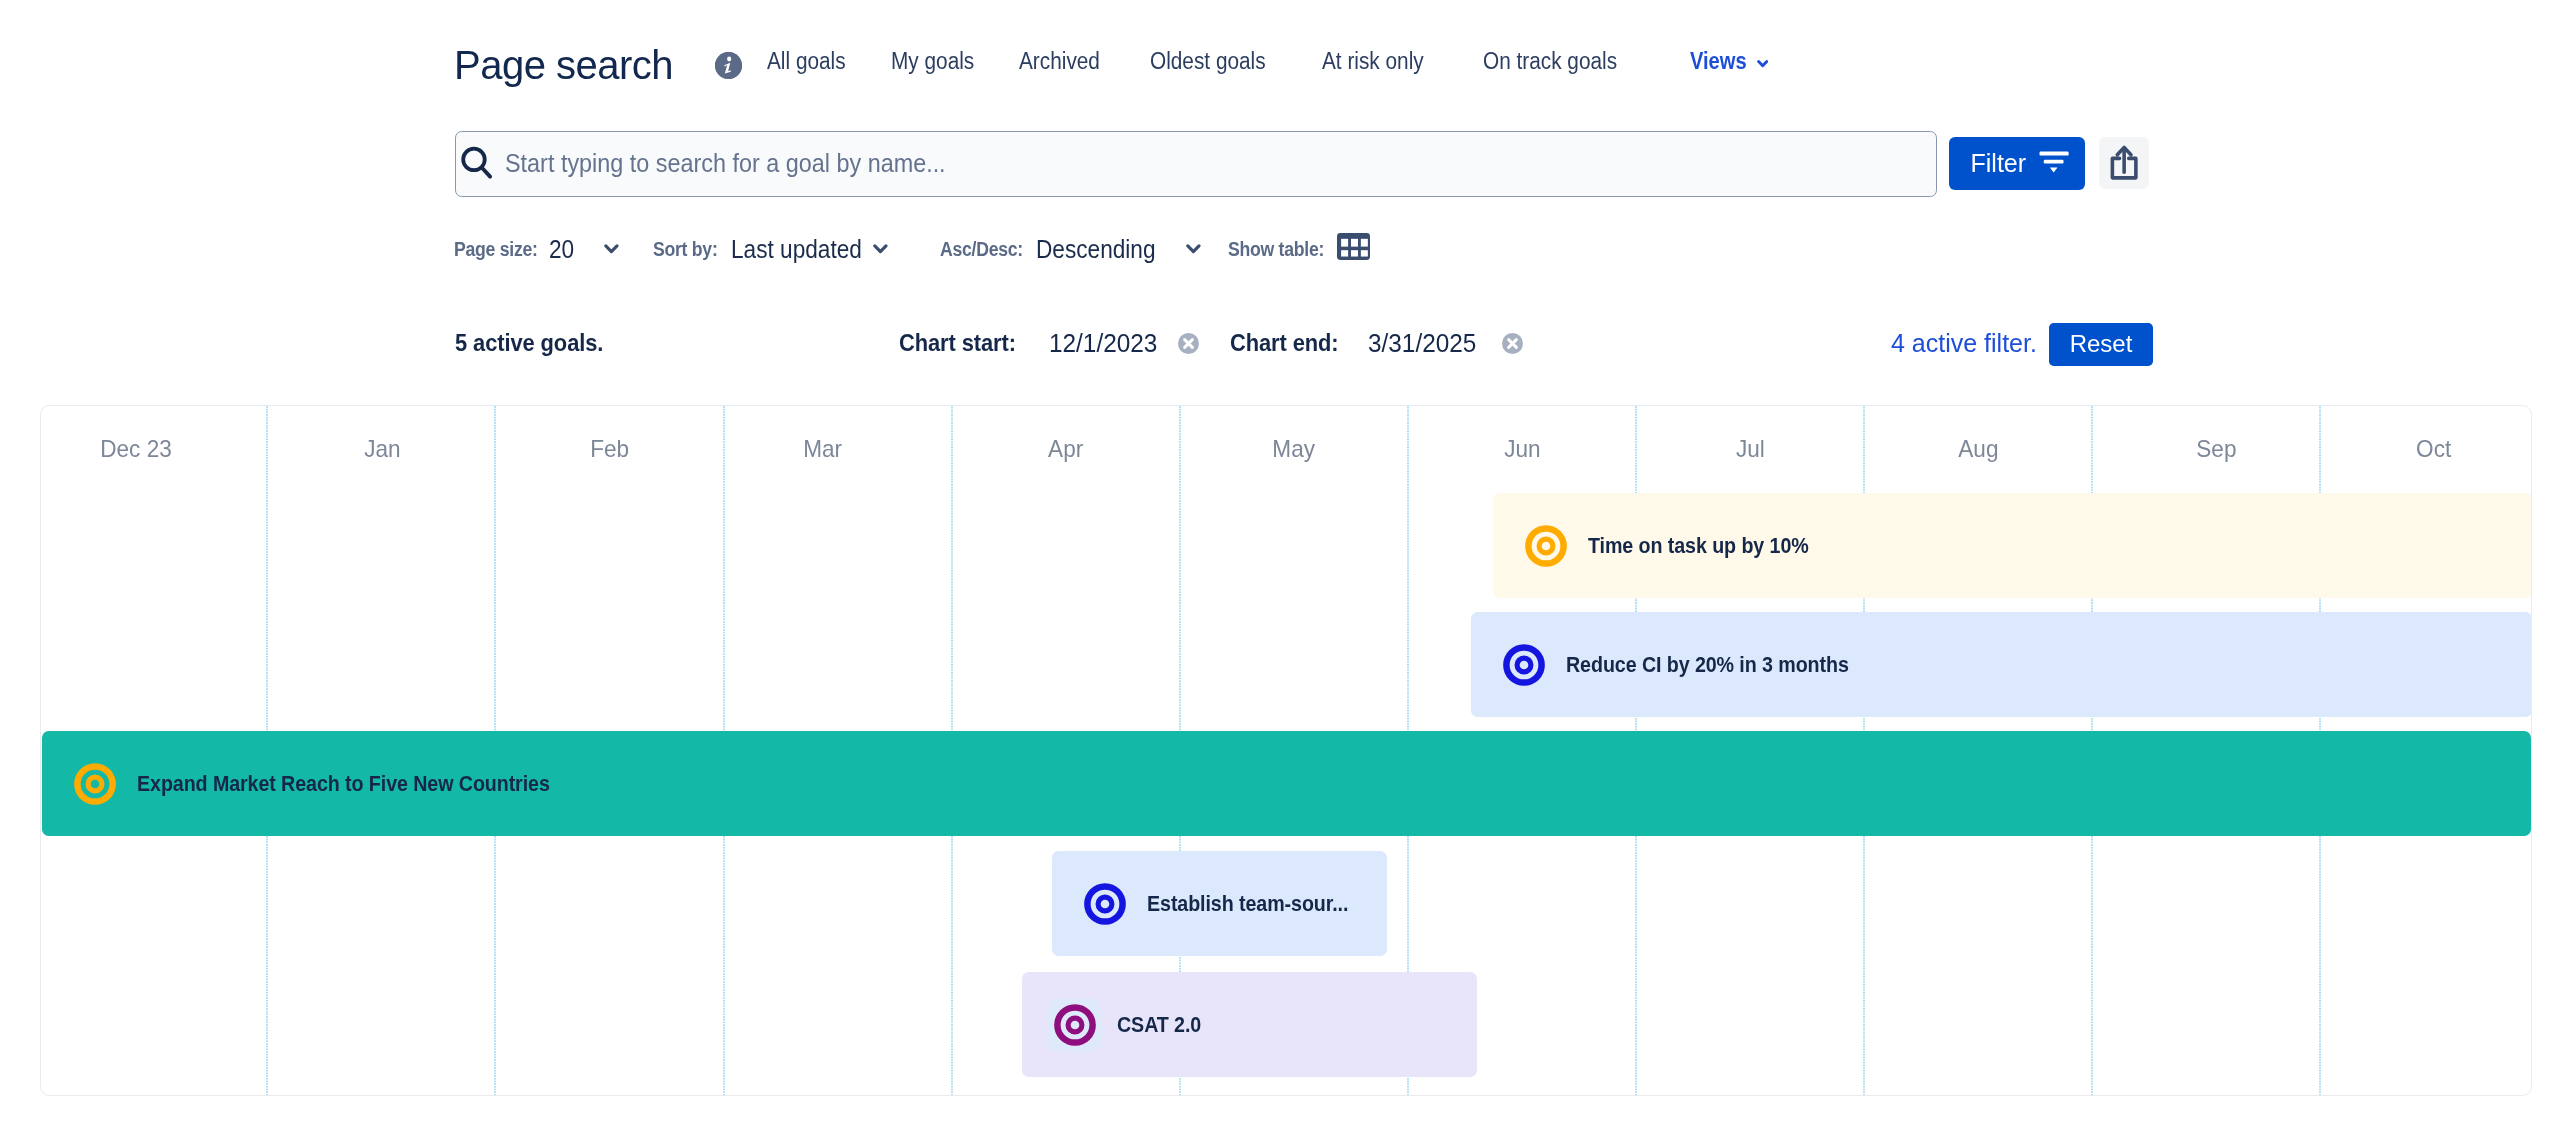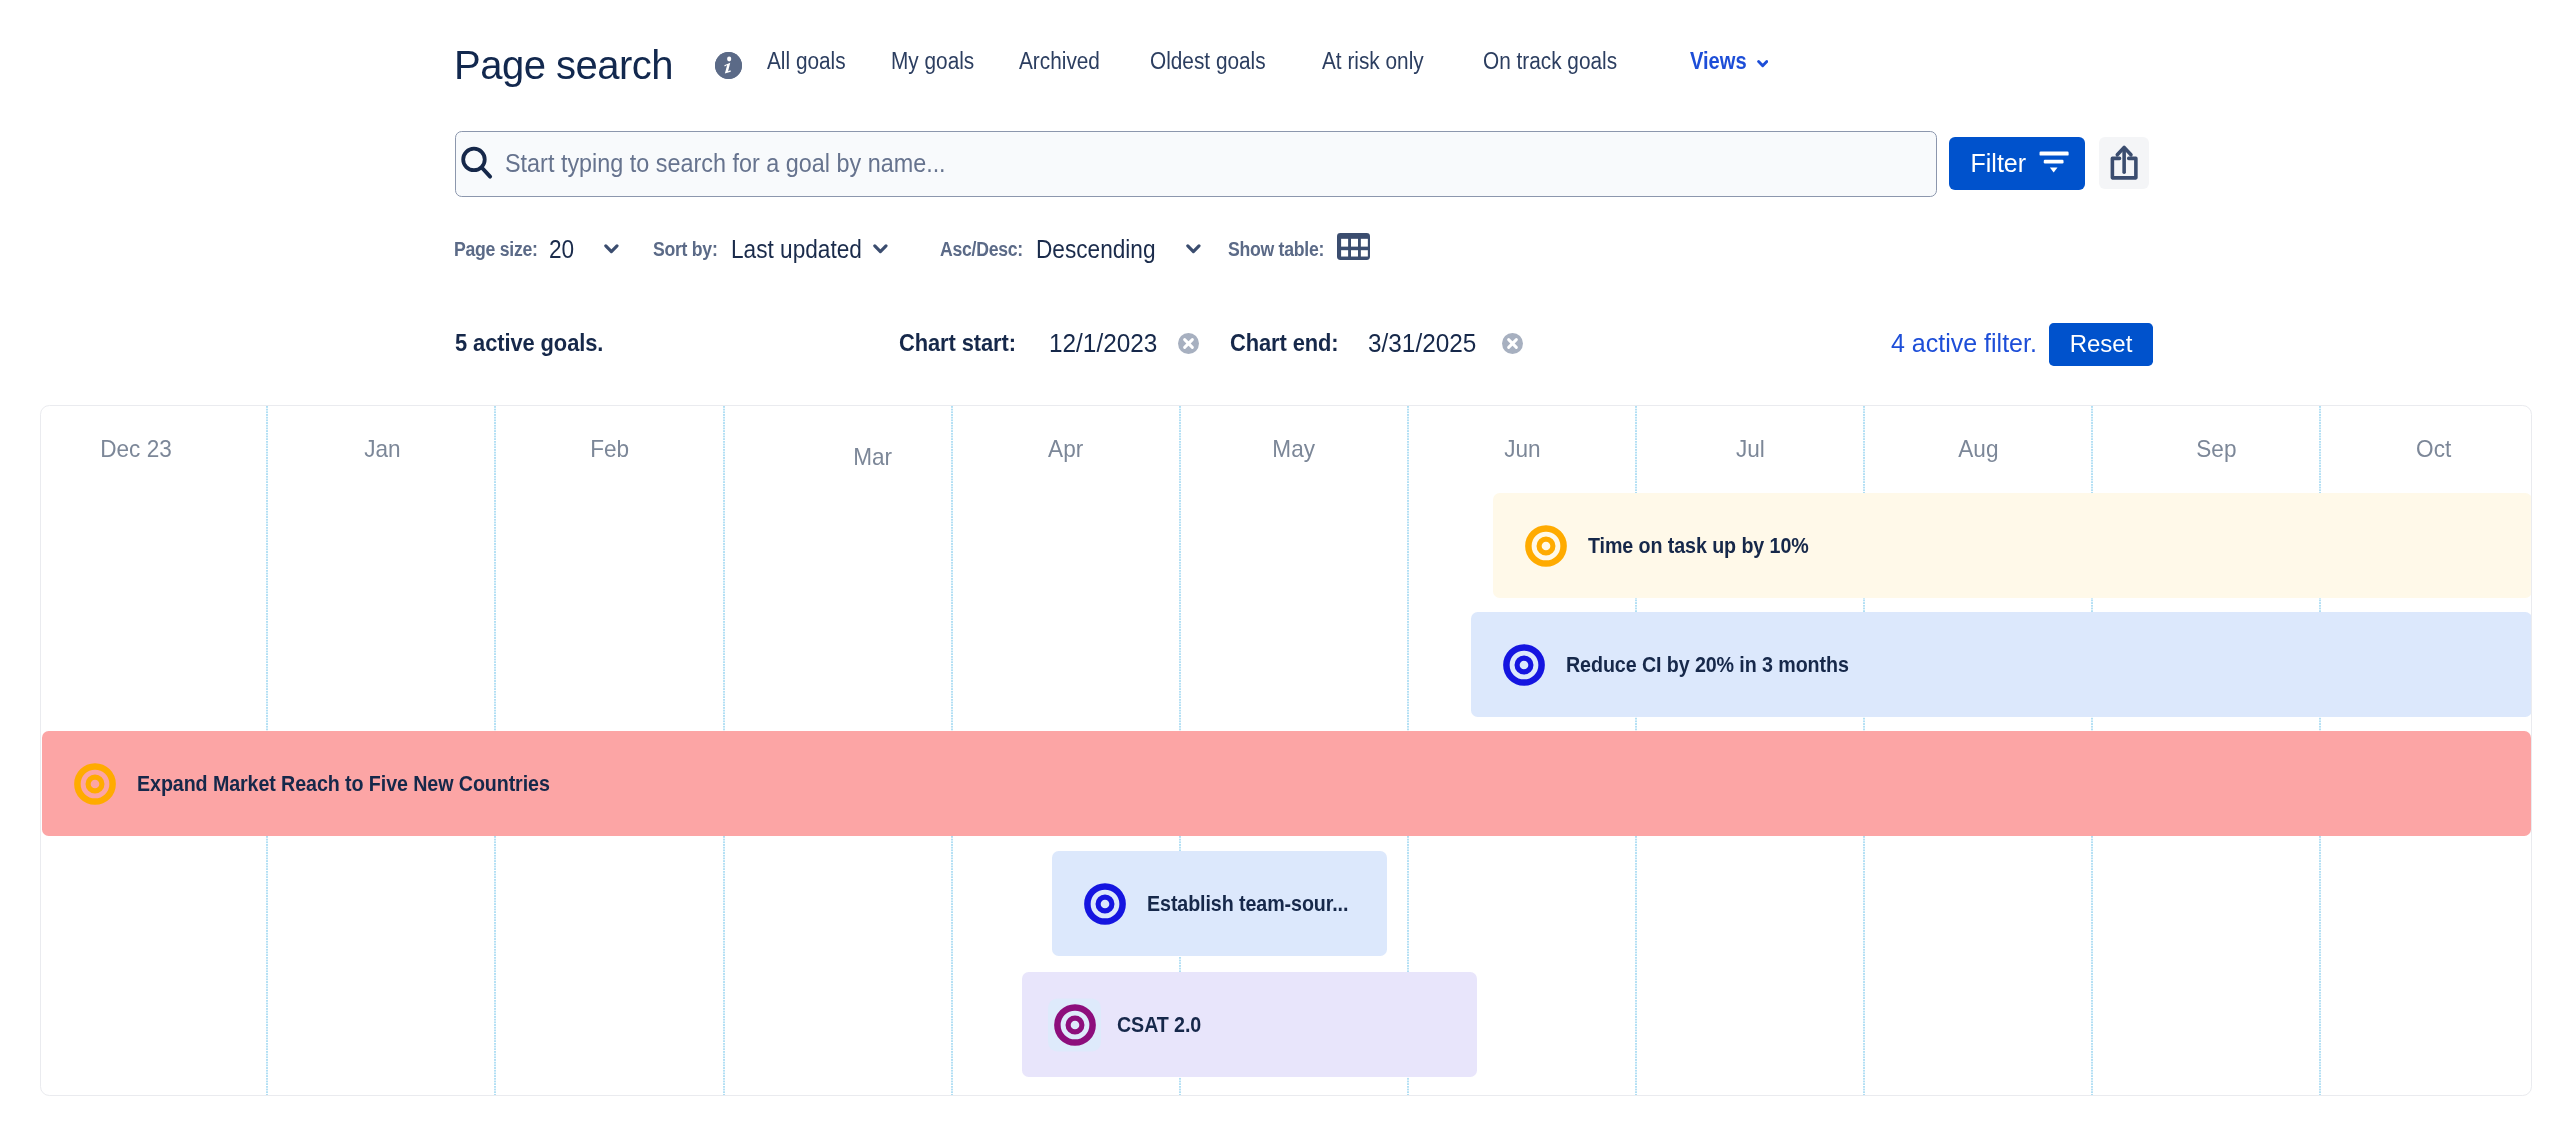--- a/index.html
+++ b/index.html
@@ -187,21 +187,21 @@
         <div class="gcol" style="left: 1366px;"></div>
         <div class="gcol" style="left: 1594px;"></div>
         <div class="gcol" style="left: 1822px;"></div>
         <div class="gcol" style="left: 2050px;"></div>
         <div class="gcol" style="left: 2278px;"></div>
       </div>
     <div id="mlabels">
         <div class="mlabel" style="left: -1.3px; width: 192px;"><span>Dec 23</span></div>
         <div class="mlabel" style="left: 227px; width: 228px;"><span>Jan</span></div>
         <div class="mlabel" style="left: 455px; width: 228px;"><span>Feb</span></div>
-        <div class="mlabel" style="left: 718px; width: 228px; margin-top: 8px;"><span>Mar</span></div>
+        <div class="mlabel" style="left: 668px; width: 228px;"><span>Mar</span></div>
         <div class="mlabel" style="left: 911px; width: 228px;"><span>Apr</span></div>
         <div class="mlabel" style="left: 1139px; width: 228px;"><span>May</span></div>
         <div class="mlabel" style="left: 1367px; width: 228px;"><span>Jun</span></div>
         <div class="mlabel" style="left: 1595px; width: 228px;"><span>Jul</span></div>
         <div class="mlabel" style="left: 1823px; width: 228px;"><span>Aug</span></div>
         <div class="mlabel" style="left: 2051px; width: 248px;"><span>Sep</span></div>
         <div class="mlabel" style="left: 2279px; width: 228px;"><span>Oct</span></div>
       </div>
     <div id="gbars">
         <div class="bar" style="left: 1452px; top: 87px; width: 1039px; height: 105px; background: rgb(255, 249, 233); text-align: center;">
@@ -211,21 +211,21 @@
             </svg></span>
           <span class="txt" style="left: 95px;">Time on task up by 10%</span>
         </div>
         <div class="bar" style="left: 1430px; top: 206px; width: 1061px; height: 105px; background: rgb(220, 232, 252);">
           <span class="ic" style="left: 32px;"><svg width="42" height="42" viewBox="0 0 62 62">
               <circle cx="31" cy="31" r="26" fill="none" stroke="#1515e0" stroke-width="9.6"></circle>
               <circle cx="31" cy="31" r="10.2" fill="none" stroke="#1515e0" stroke-width="7.6"></circle>
             </svg></span>
           <span class="txt" style="left: 95px;">Reduce CI by 20% in 3 months</span>
         </div>
-        <div class="bar" style="left: 0.7px; top: 325px; width: 2489px; height: 105px; background: #fca5a5; padding-left: 8px;">
+        <div class="bar" style="left: 0.7px; top: 325px; width: 2489px; height: 105px; background: #14b8a6; padding-left: 8px;">
           <span class="ic" style="left: 32px;"><svg width="42" height="42" viewBox="0 0 62 62">
               <circle cx="31" cy="31" r="26" fill="none" stroke="#ffab00" stroke-width="9.6"></circle>
               <circle cx="31" cy="31" r="10.2" fill="none" stroke="#ffab00" stroke-width="7.6"></circle>
             </svg></span>
           <span class="txt" style="left: 95px;">Expand Market Reach to Five New Countries</span>
         </div>
         <div class="bar" style="left: 1011px; top: 445px; width: 335px; height: 105px; background: rgb(220, 232, 252);">
           <span class="ic" style="left: 32px;"><svg width="42" height="42" viewBox="0 0 62 62">
               <circle cx="31" cy="31" r="26" fill="none" stroke="#1515e0" stroke-width="9.6"></circle>
               <circle cx="31" cy="31" r="10.2" fill="none" stroke="#1515e0" stroke-width="7.6"></circle>

